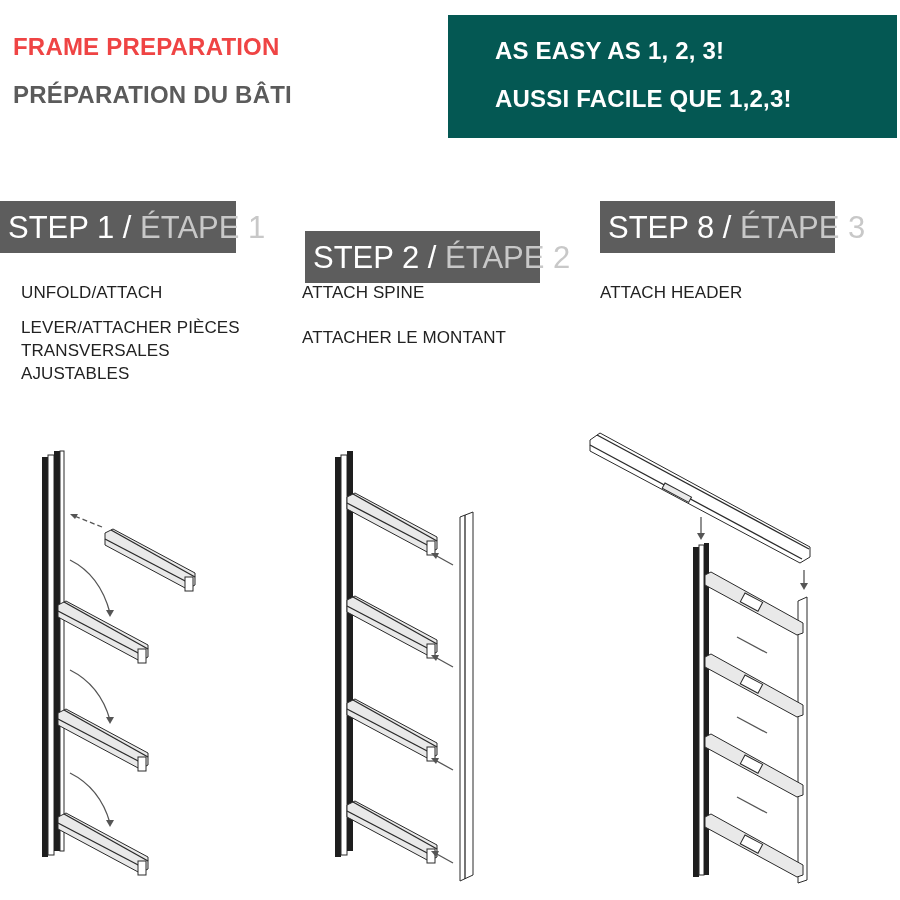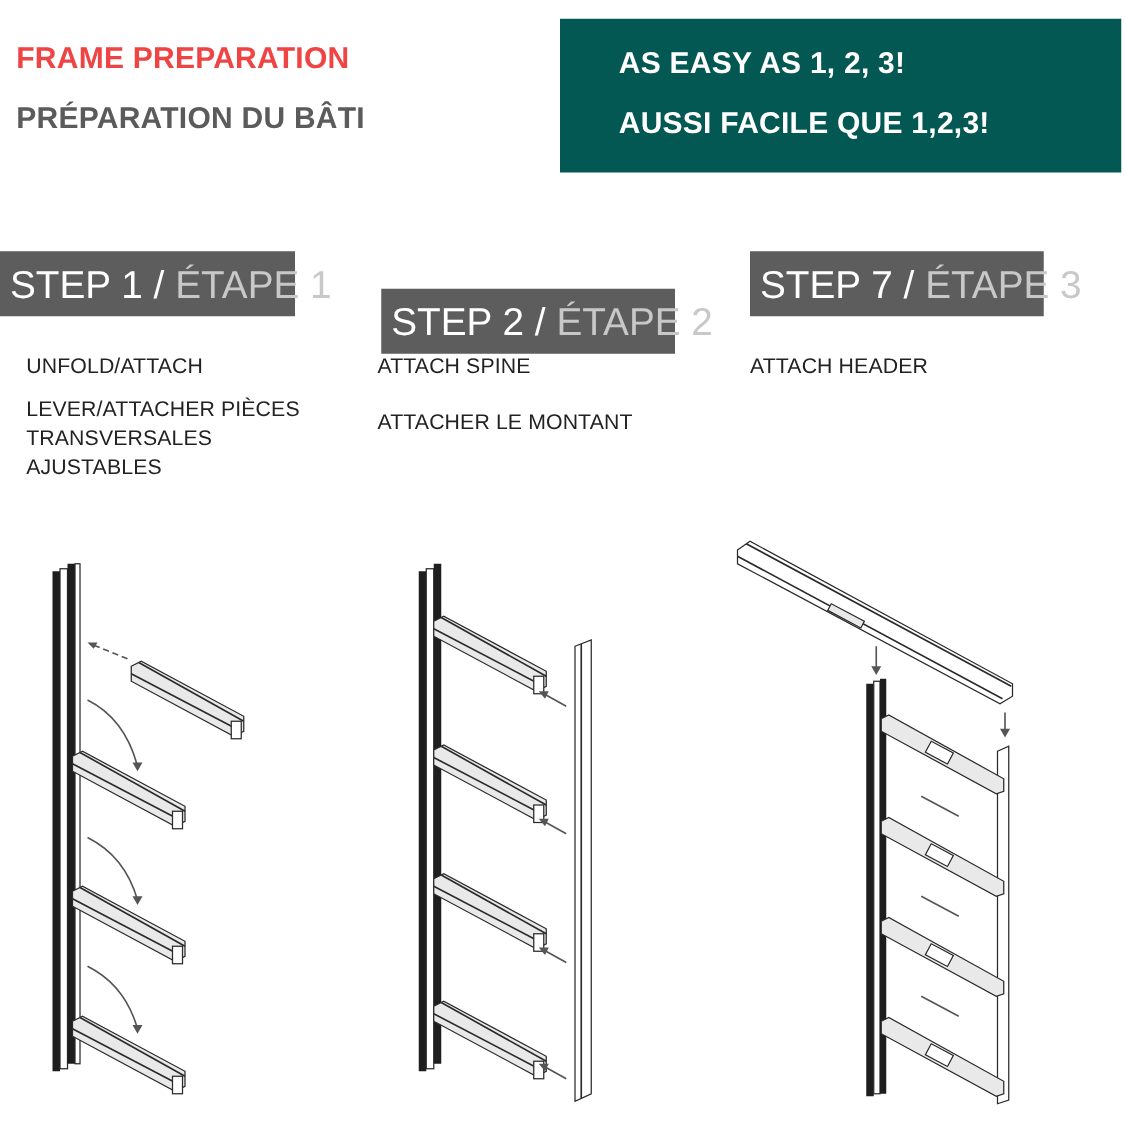--- a/index.html
+++ b/index.html
@@ -66,21 +66,21 @@
 <div class="step s2">
   <div class="step-badge"><span>STEP 2 /</span><span class="fr"> ÉTAPE 2</span></div>
   <div class="step-text">
     <div>ATTACH SPINE</div>
     <div style="height:22px"></div>
     <div>ATTACHER LE MONTANT</div>
   </div>
 </div>
 
 <div class="step s3">
-  <div class="step-badge"><span>STEP 7 /</span><span class="fr"> ÉTAPE 3</span></div>
+  <div class="step-badge"><span>STEP 8 /</span><span class="fr"> ÉTAPE 3</span></div>
   <div class="step-text">
     <div>ATTACH HEADER</div>
     <div style="height:22px"></div>
   </div>
 </div>
 
 <svg class="illus" style="left:30px;top:445px" width="190" height="440" viewBox="0 0 190 440">
   <defs>
     <g id="xpiece">
       <polygon class="lt" points="0,0 8,-4 90,40 90,52 82,56 0,12"></polygon>

